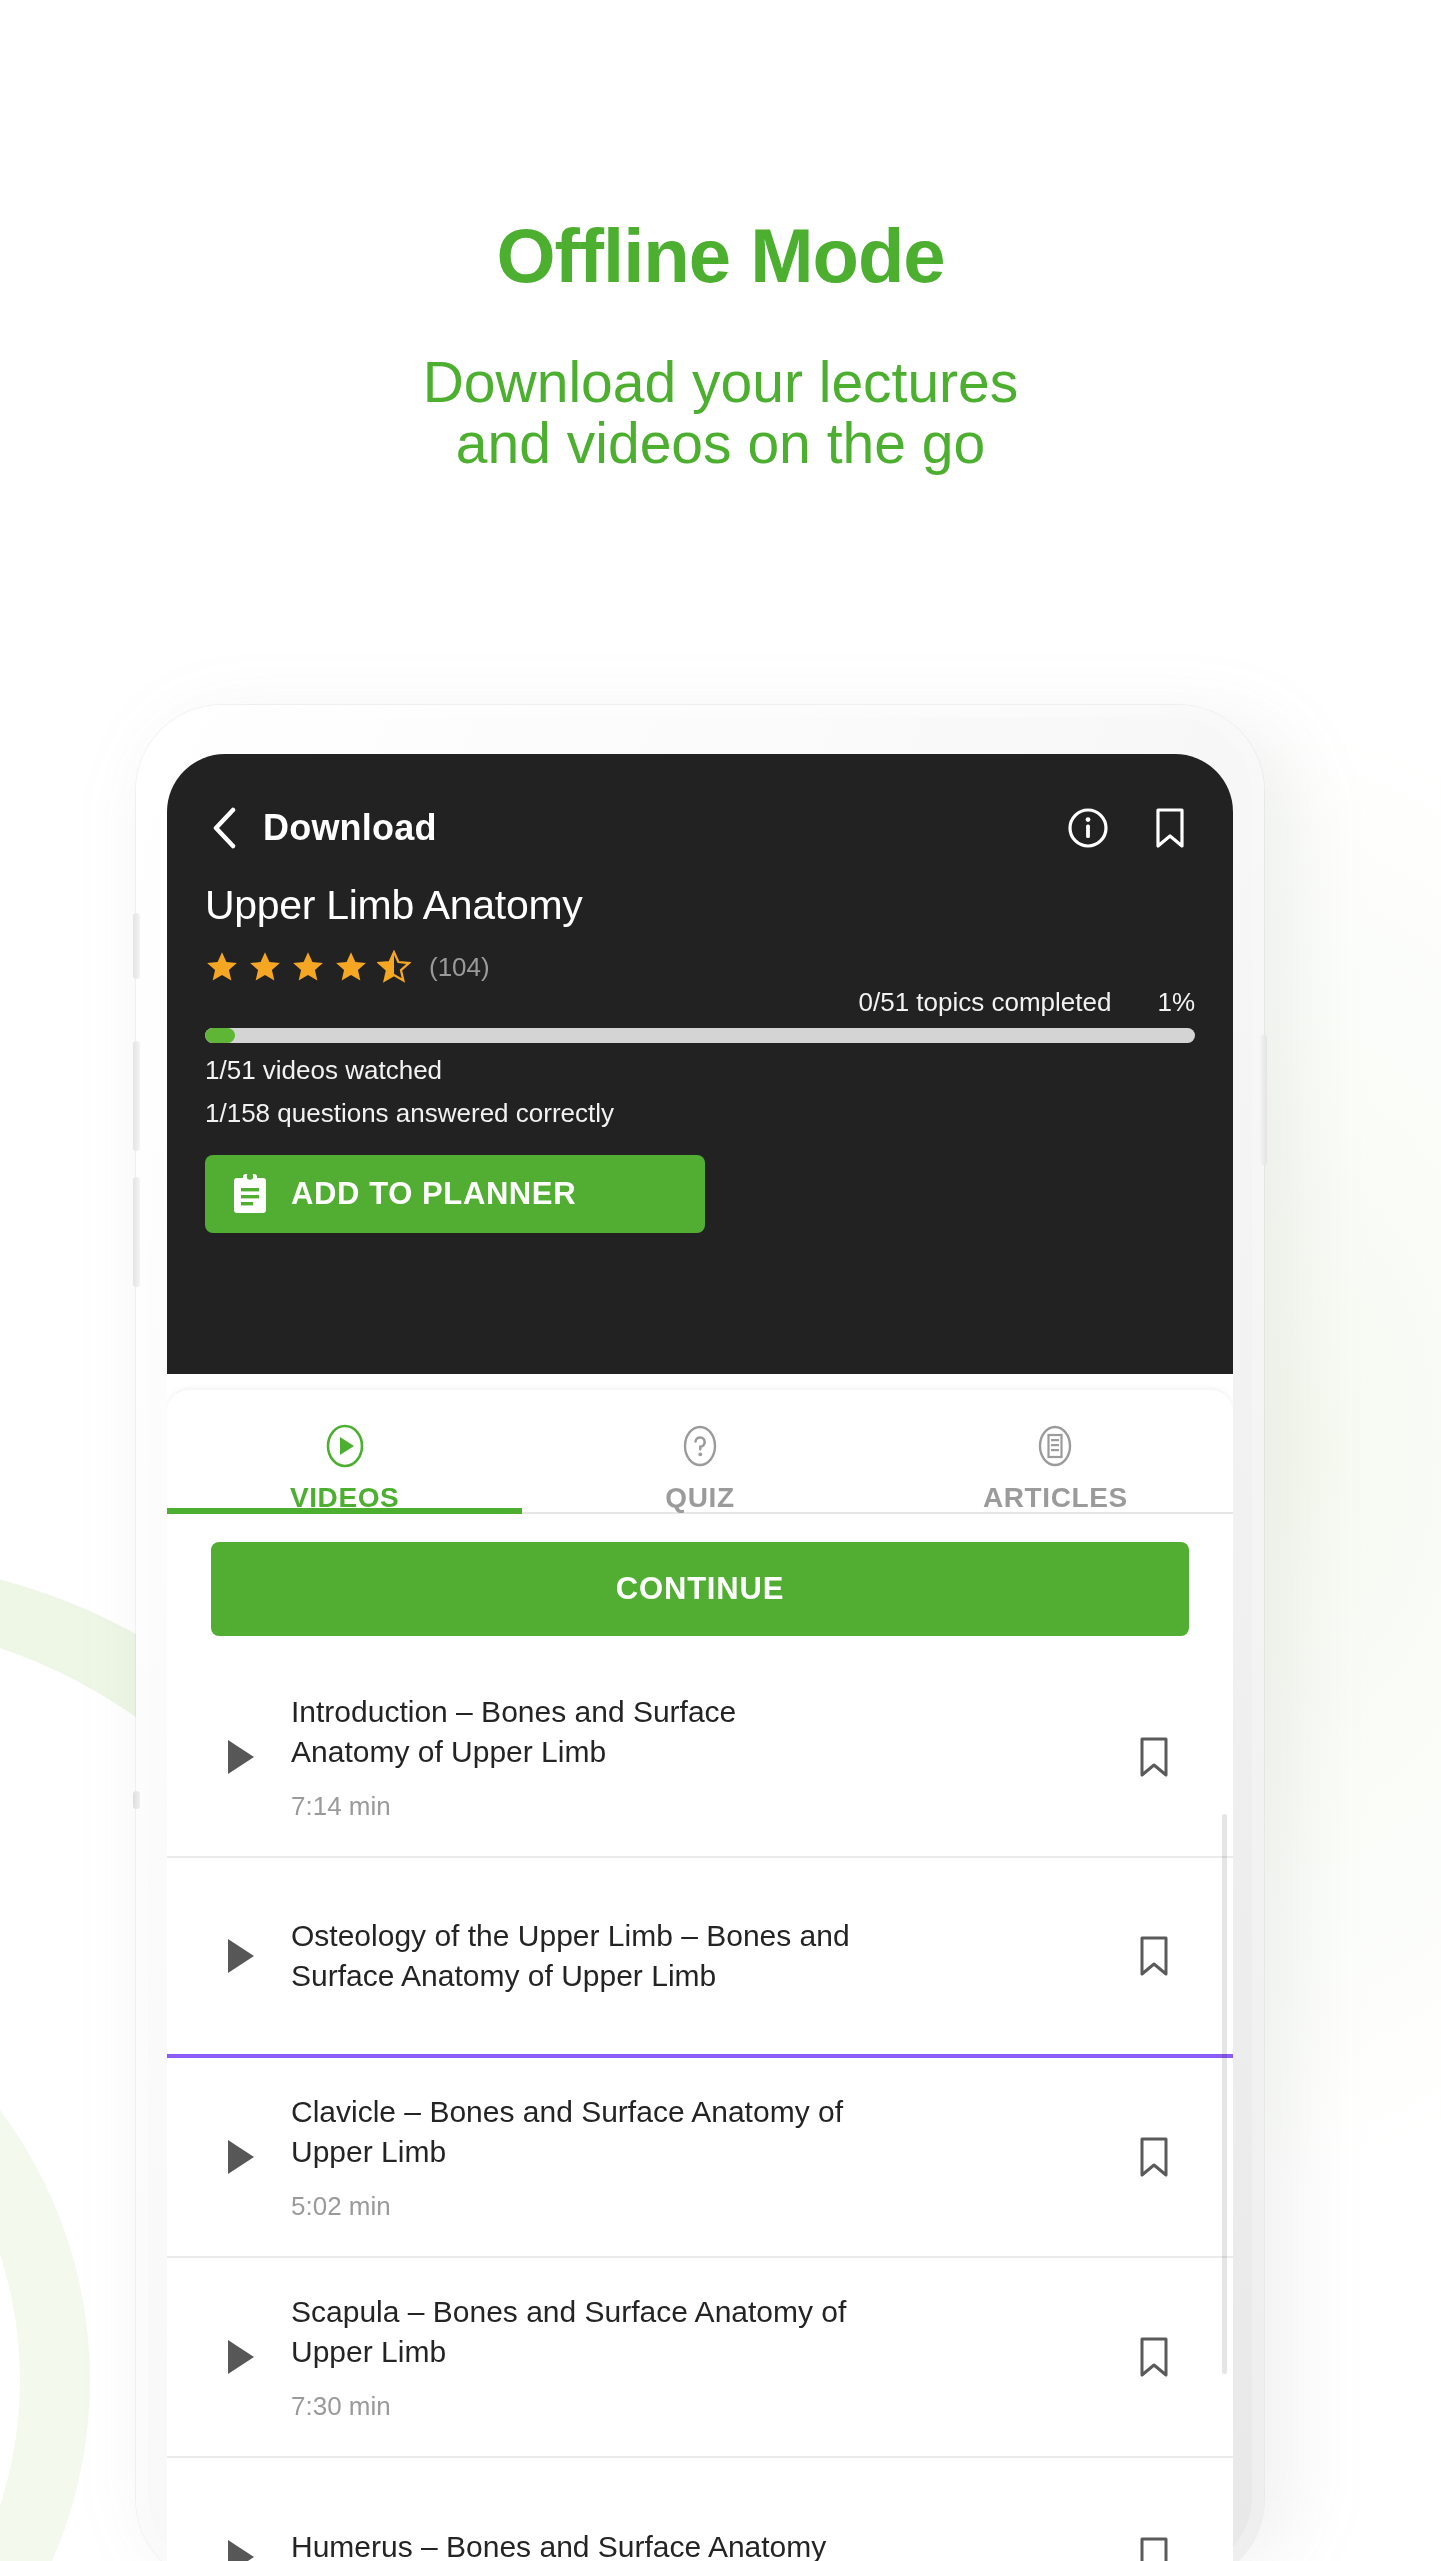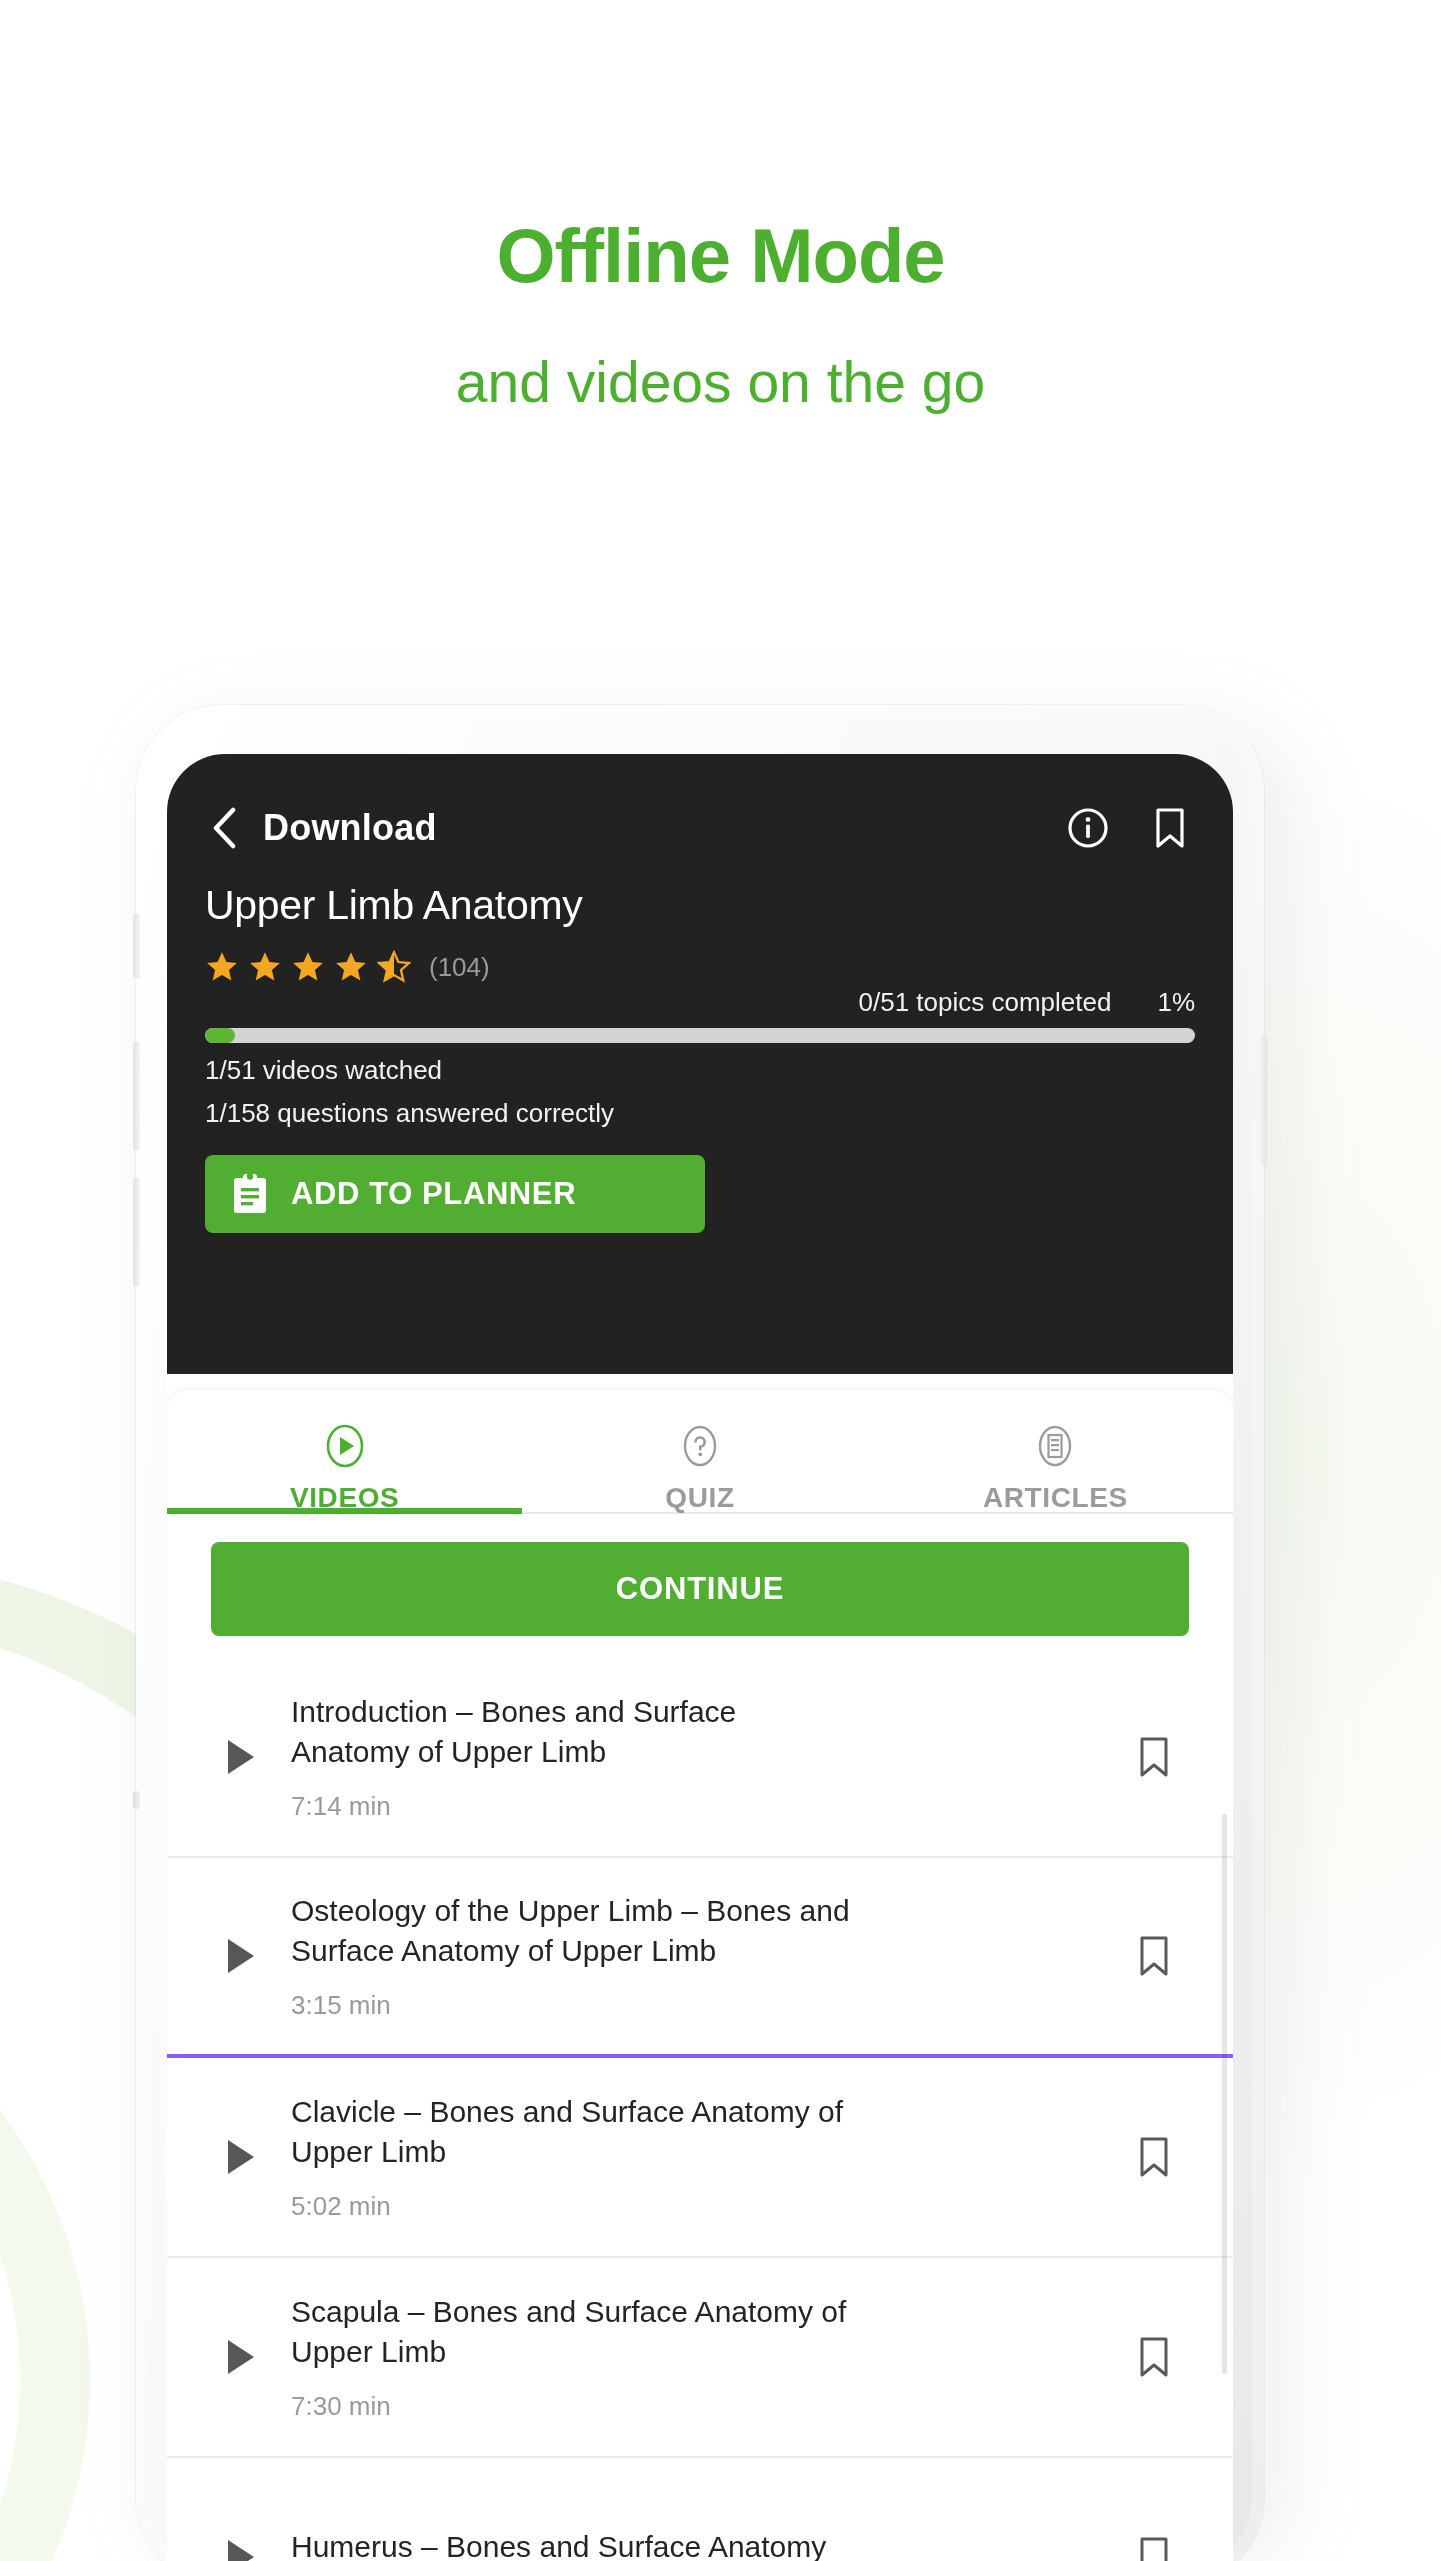--- a/index.html
+++ b/index.html
@@ -391,20 +391,21 @@
   <div class="bg-soft-right"></div>
   <div class="bg-arc-1"></div>
   <div class="bg-arc-2"></div>
   <div class="bg-arc-3"></div>
   <div class="bg-arc-4"></div>
 </div>
 
 <div class="headline-block">
   <h1 class="headline">Offline Mode</h1>
   <h2 class="subheadline">
+    <span class="sub-line">Download your lectures</span>
     <span class="sub-line">and videos on the go</span>
   </h2>
 </div>
 
 <div class="phone-shadow"></div>
 
 <div class="phone">
   <div class="phone-inner-ring"></div>
   <div class="btn-side b1"></div>
   <div class="btn-side b2"></div>
@@ -552,21 +553,20 @@
           </svg>
         </div>
       </div>
 
       <div class="video-row marked">
         <div class="play-col">
           <div class="play-tri"></div>
         </div>
         <div class="video-main">
           <div class="video-title">Osteology of the Upper Limb – Bones and Surface Anatomy of Upper Limb</div>
-          <div class="video-dur">3:15 min</div>
         </div>
         <div class="bm-col">
           <svg width="34" height="44" viewBox="0 0 34 44">
             <path d="M5 4 H29 V40 L17 30 L5 40 Z" fill="none" stroke="#5a5a5a" stroke-width="3" stroke-linejoin="round"></path>
           </svg>
         </div>
       </div>
 
       <div class="video-row">
         <div class="play-col">

